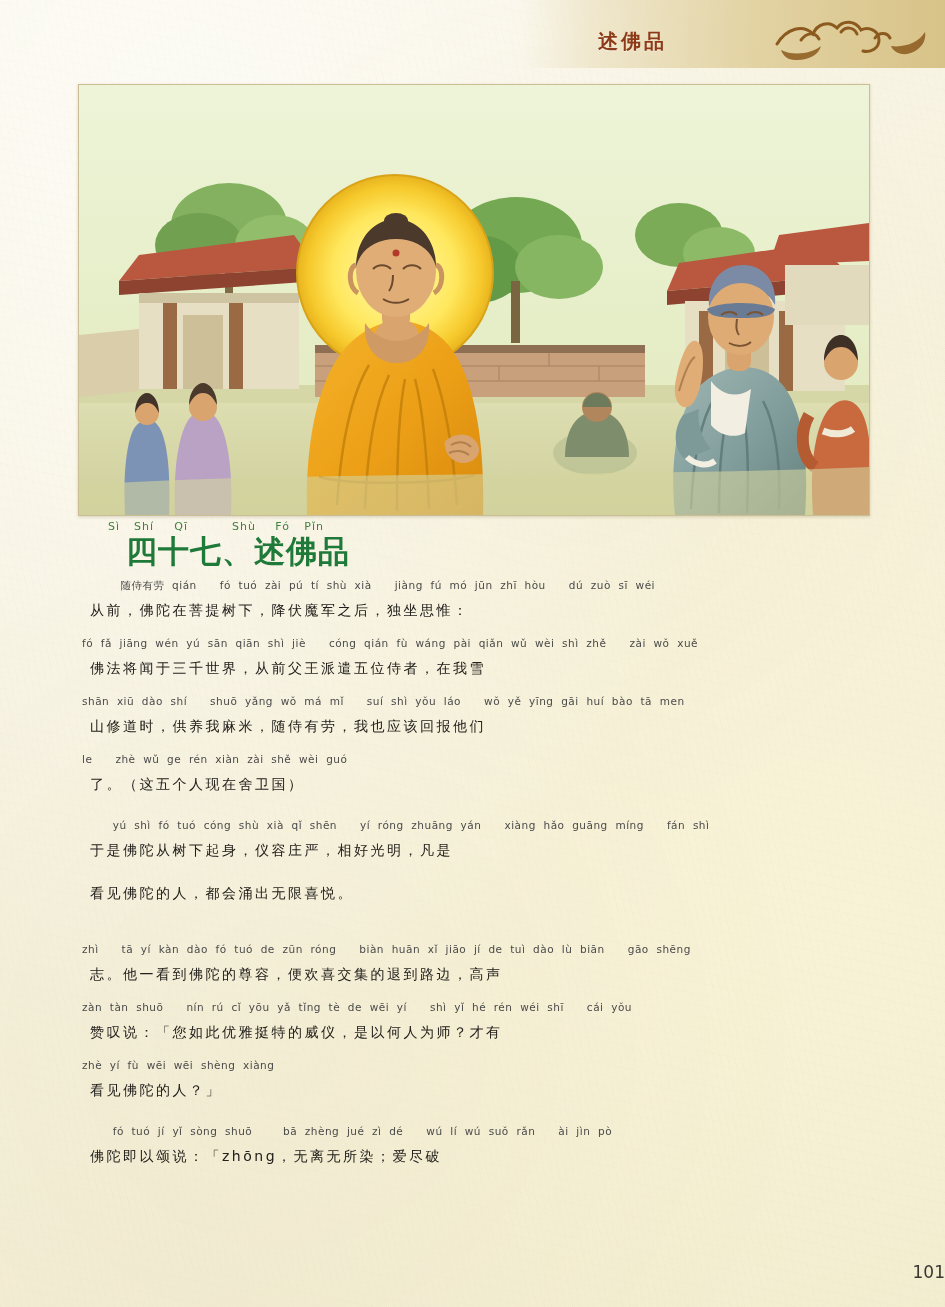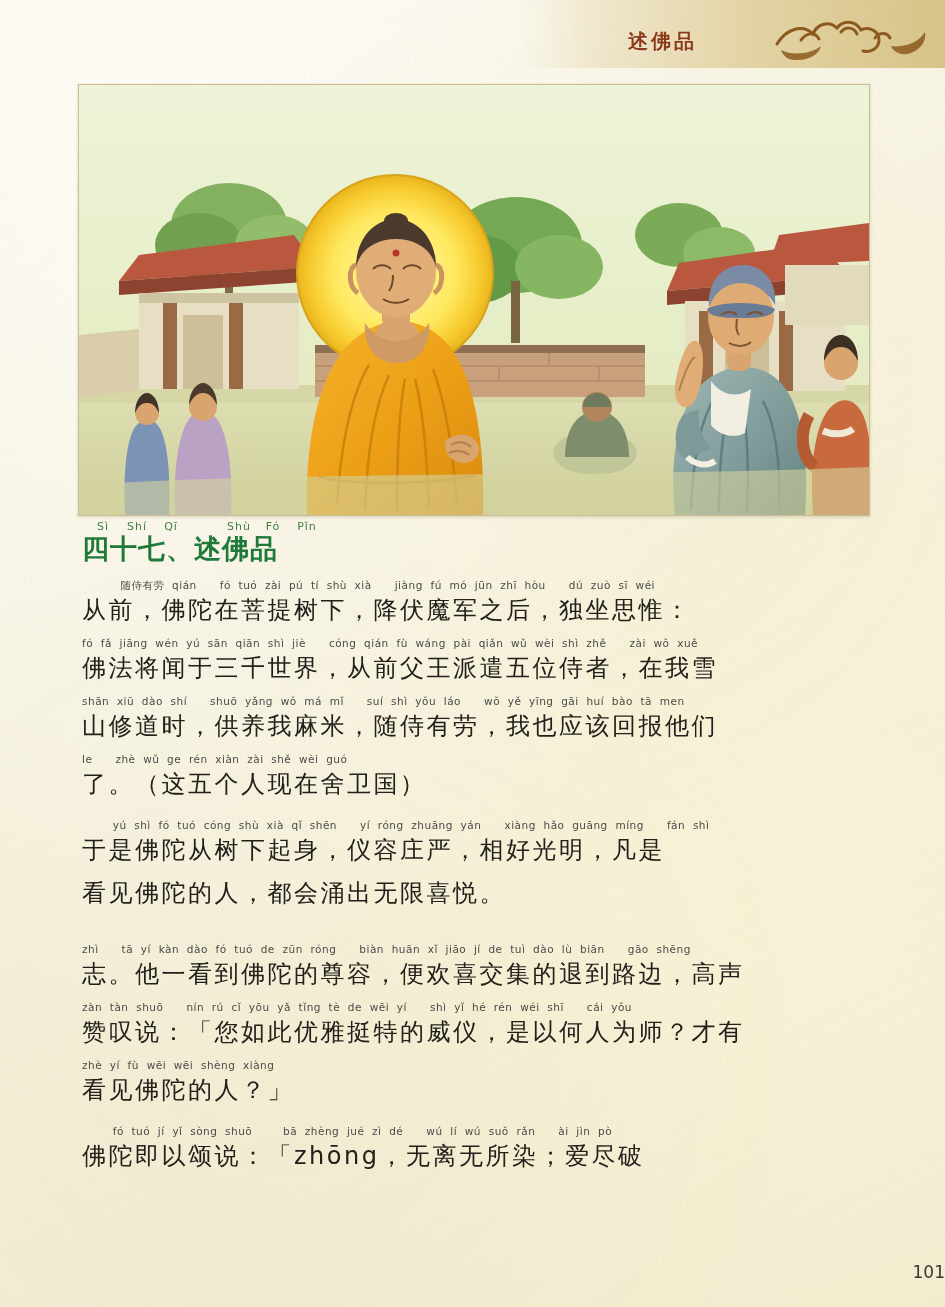--- a/index.html
+++ b/index.html
@@ -42,21 +42,21 @@
     height: 72px;
   }
   .header-strip {
     position: absolute;
     left: 520px; top: 0;
     width: 425px; height: 68px;
     background: linear-gradient(90deg, rgba(236,226,196,0) 0%, rgba(231,218,180,0.55) 18%, rgba(223,205,152,0.85) 55%, rgba(214,192,131,0.95) 100%);
   }
   .header-title {
     position: absolute;
-    left: 628px; top: 28px;
+    left: 598px; top: 28px;
     font-family: "Liberation Serif", serif;
     font-size: 20px;
     letter-spacing: 3px;
     color: #8d3a18;
     font-weight: bold;
     text-shadow: 0 1px 0 rgba(255,255,255,0.5);
   }
   .header-orn {
     position: absolute;
     right: 14px; top: 10px;
@@ -80,28 +80,29 @@
     width: 420px;
   }
   .heading-pinyin {
     font-family: "DejaVu Sans", sans-serif;
     font-size: 11px;
     color: #3f7f3f;
     letter-spacing: 1px;
     margin-left: 4px;
     height: 14px;
   }
-  .heading-pinyin span { display:inline-block; width:34px; text-align:center; }
+  .heading-pinyin span { display:inline-block; width:34px; text-align:right; }
   .heading-main {
     font-family: "DejaVu Sans", sans-serif;
-    font-size: 27px;
+    font-size: 31px;
     font-weight: bold;
     color: #1f7a3a;
     letter-spacing: 1px;
     line-height: 1.1;
+    margin-left: 44px;
   }
   
   .body {
     position: absolute;
     left: 82px; top: 578px;
     width: 790px;
   }
   .para { margin-bottom: 8px; }
   .line {
     position: relative;
@@ -118,26 +119,27 @@
     font-size: 10.5px;
     color: #4a4a4a;
     letter-spacing: 0.5px;
     height: 15px;
     line-height: 15px;
     white-space: pre;
   }
   .rb .hz {
     display: block;
     font-family: "DejaVu Sans", sans-serif;
-    font-size: 24px;
+    font-size: 14px;
     color: #23201c;
     letter-spacing: 2.5px;
     height: 34px;
     line-height: 34px;
     white-space: pre;
+    margin-left: 8px;
   }
   
   .page-number {
     position: absolute;
     left: 0; top: 1262px;
     width: 945px;
     text-align: right;
     font-family: "DejaVu Sans", sans-serif;
     font-size: 17px;
     color: #3a3733;

